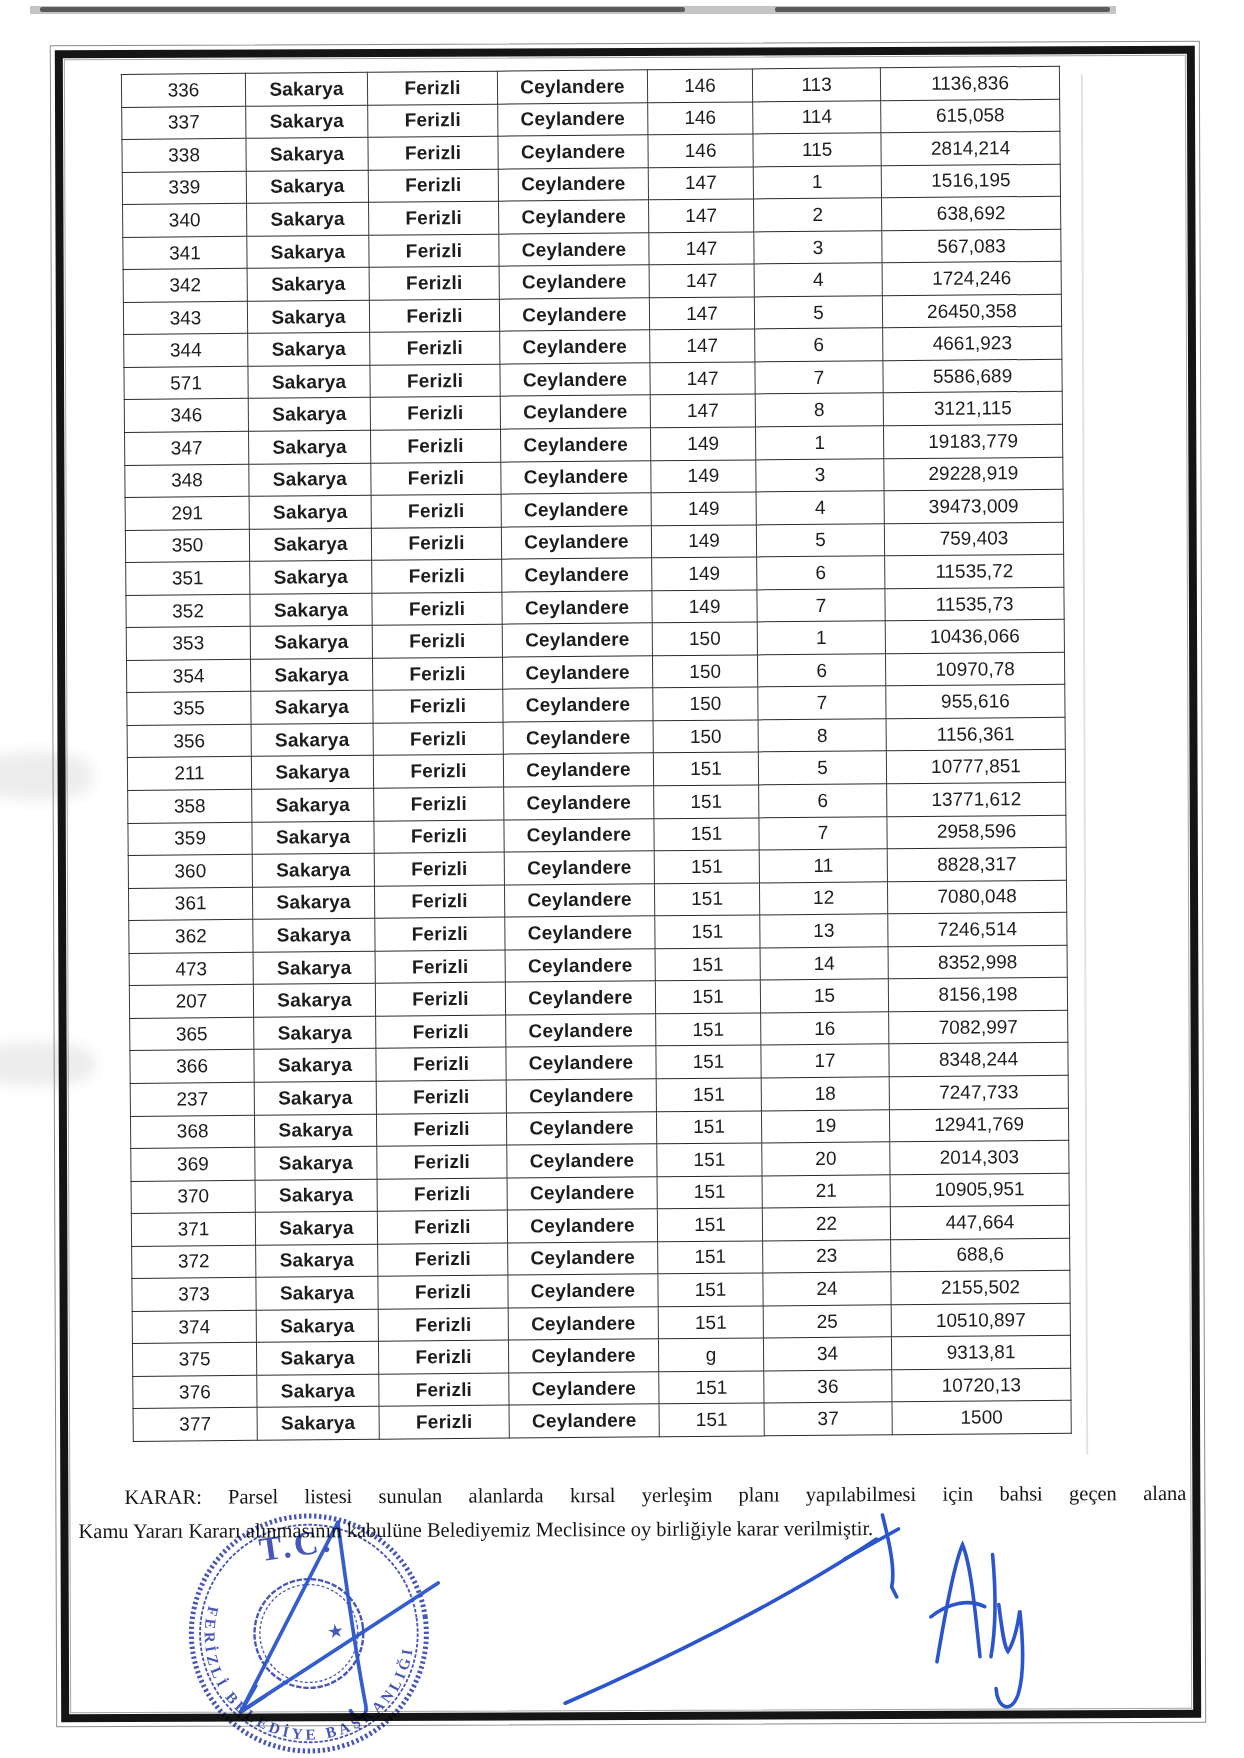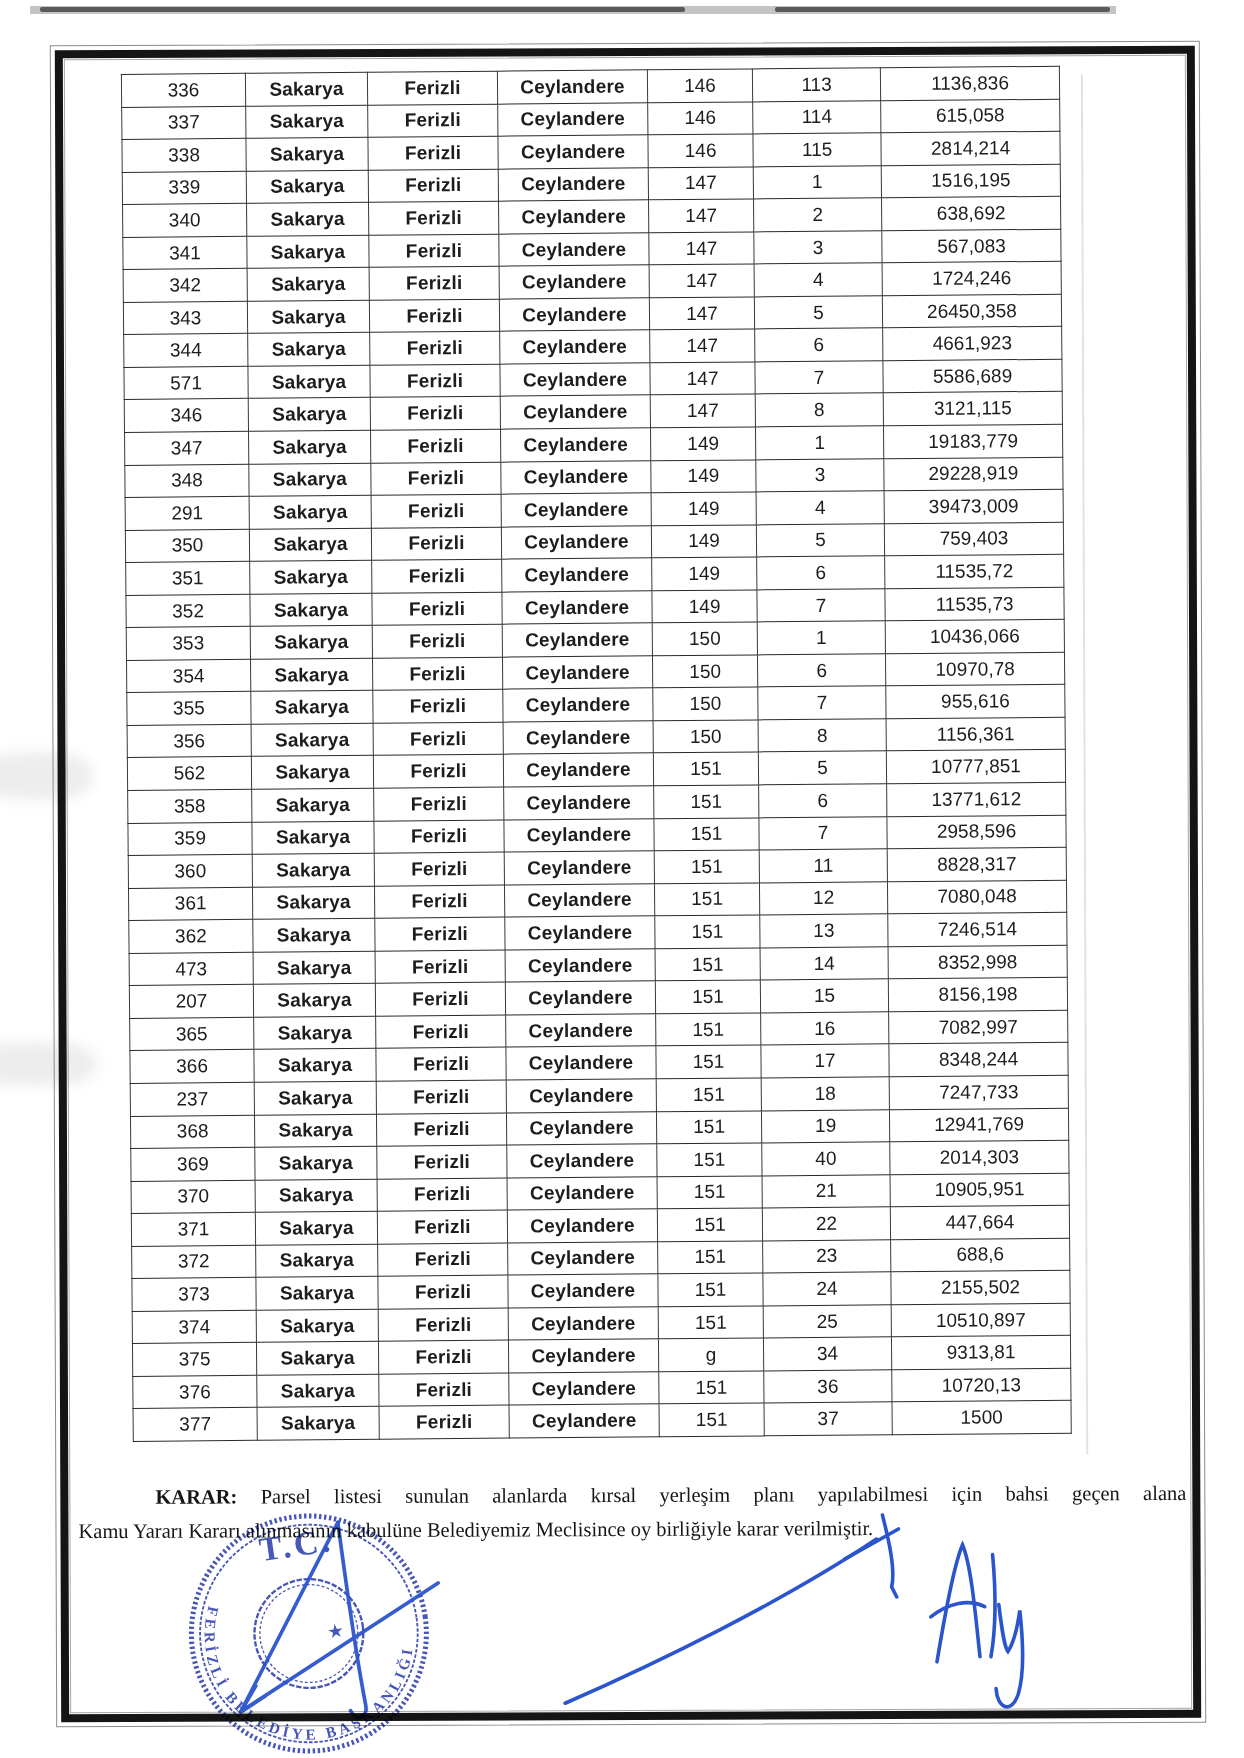--- a/index.html
+++ b/index.html
@@ -45,21 +45,21 @@
   .streak{position:absolute;width:2px;background:#d2d2d2;opacity:.65;}
 
   
   .karar{
     position:absolute;left:10px;top:1401px;width:1108px;
     font-family:"Liberation Serif",serif;font-size:20.5px;color:#161616;
     line-height:34px;
   }
   .karar .l1{display:block;text-align:justify;text-align-last:justify;text-indent:46px;}
   .karar .l2{display:block;text-align:left;}
-  .karar b{font-weight:bold;margin-left:31px;}
+  .karar b{font-weight:normal;}
 
   .stamp-svg{position:absolute;left:104px;top:1437px;mix-blend-mode:multiply;}
   .sig-svg{position:absolute;left:478px;top:1442px;mix-blend-mode:multiply;}
 </style>
 </head>
 <body>
 
 <div class="scan-strip" style="left:30px;top:6px;width:1086px;height:8px;"></div>
 <div class="scan-strip dark" style="left:40px;top:7px;width:645px;height:5px;"></div>
 <div class="scan-strip dark" style="left:775px;top:7px;width:335px;height:5px;"></div>
@@ -263,21 +263,21 @@
           <tr>
             <td>356</td>
             <td>Sakarya</td>
             <td>Ferizli</td>
             <td>Ceylandere</td>
             <td>150</td>
             <td>8</td>
             <td>1156,361</td>
           </tr>
           <tr>
-            <td>562</td>
+            <td>211</td>
             <td>Sakarya</td>
             <td>Ferizli</td>
             <td>Ceylandere</td>
             <td>151</td>
             <td>5</td>
             <td>10777,851</td>
           </tr>
           <tr>
             <td>358</td>
             <td>Sakarya</td>
@@ -376,21 +376,21 @@
             <td>151</td>
             <td>19</td>
             <td>12941,769</td>
           </tr>
           <tr>
             <td>369</td>
             <td>Sakarya</td>
             <td>Ferizli</td>
             <td>Ceylandere</td>
             <td>151</td>
-            <td>40</td>
+            <td>20</td>
             <td>2014,303</td>
           </tr>
           <tr>
             <td>370</td>
             <td>Sakarya</td>
             <td>Ferizli</td>
             <td>Ceylandere</td>
             <td>151</td>
             <td>21</td>
             <td>10905,951</td>

